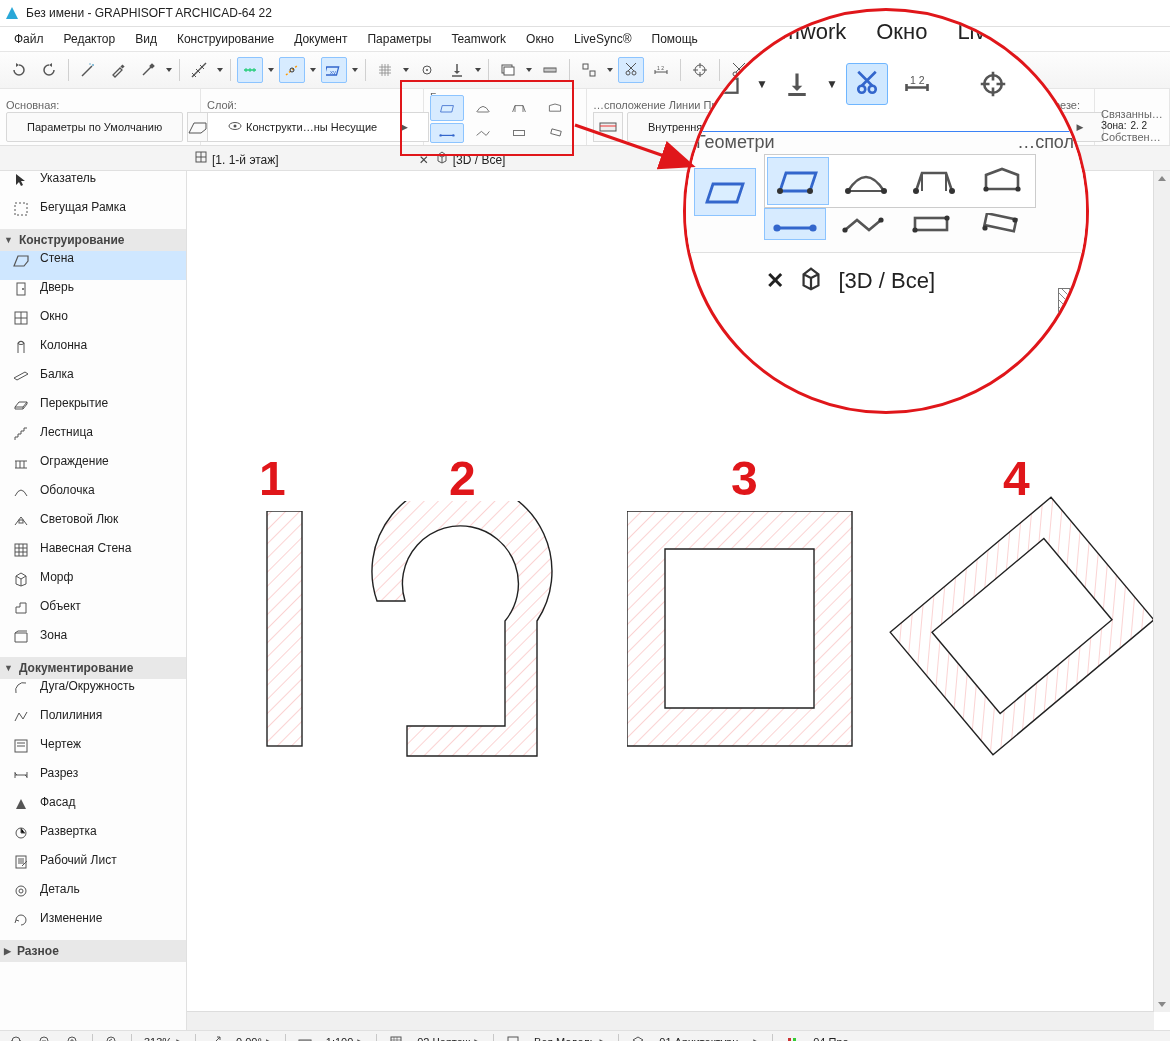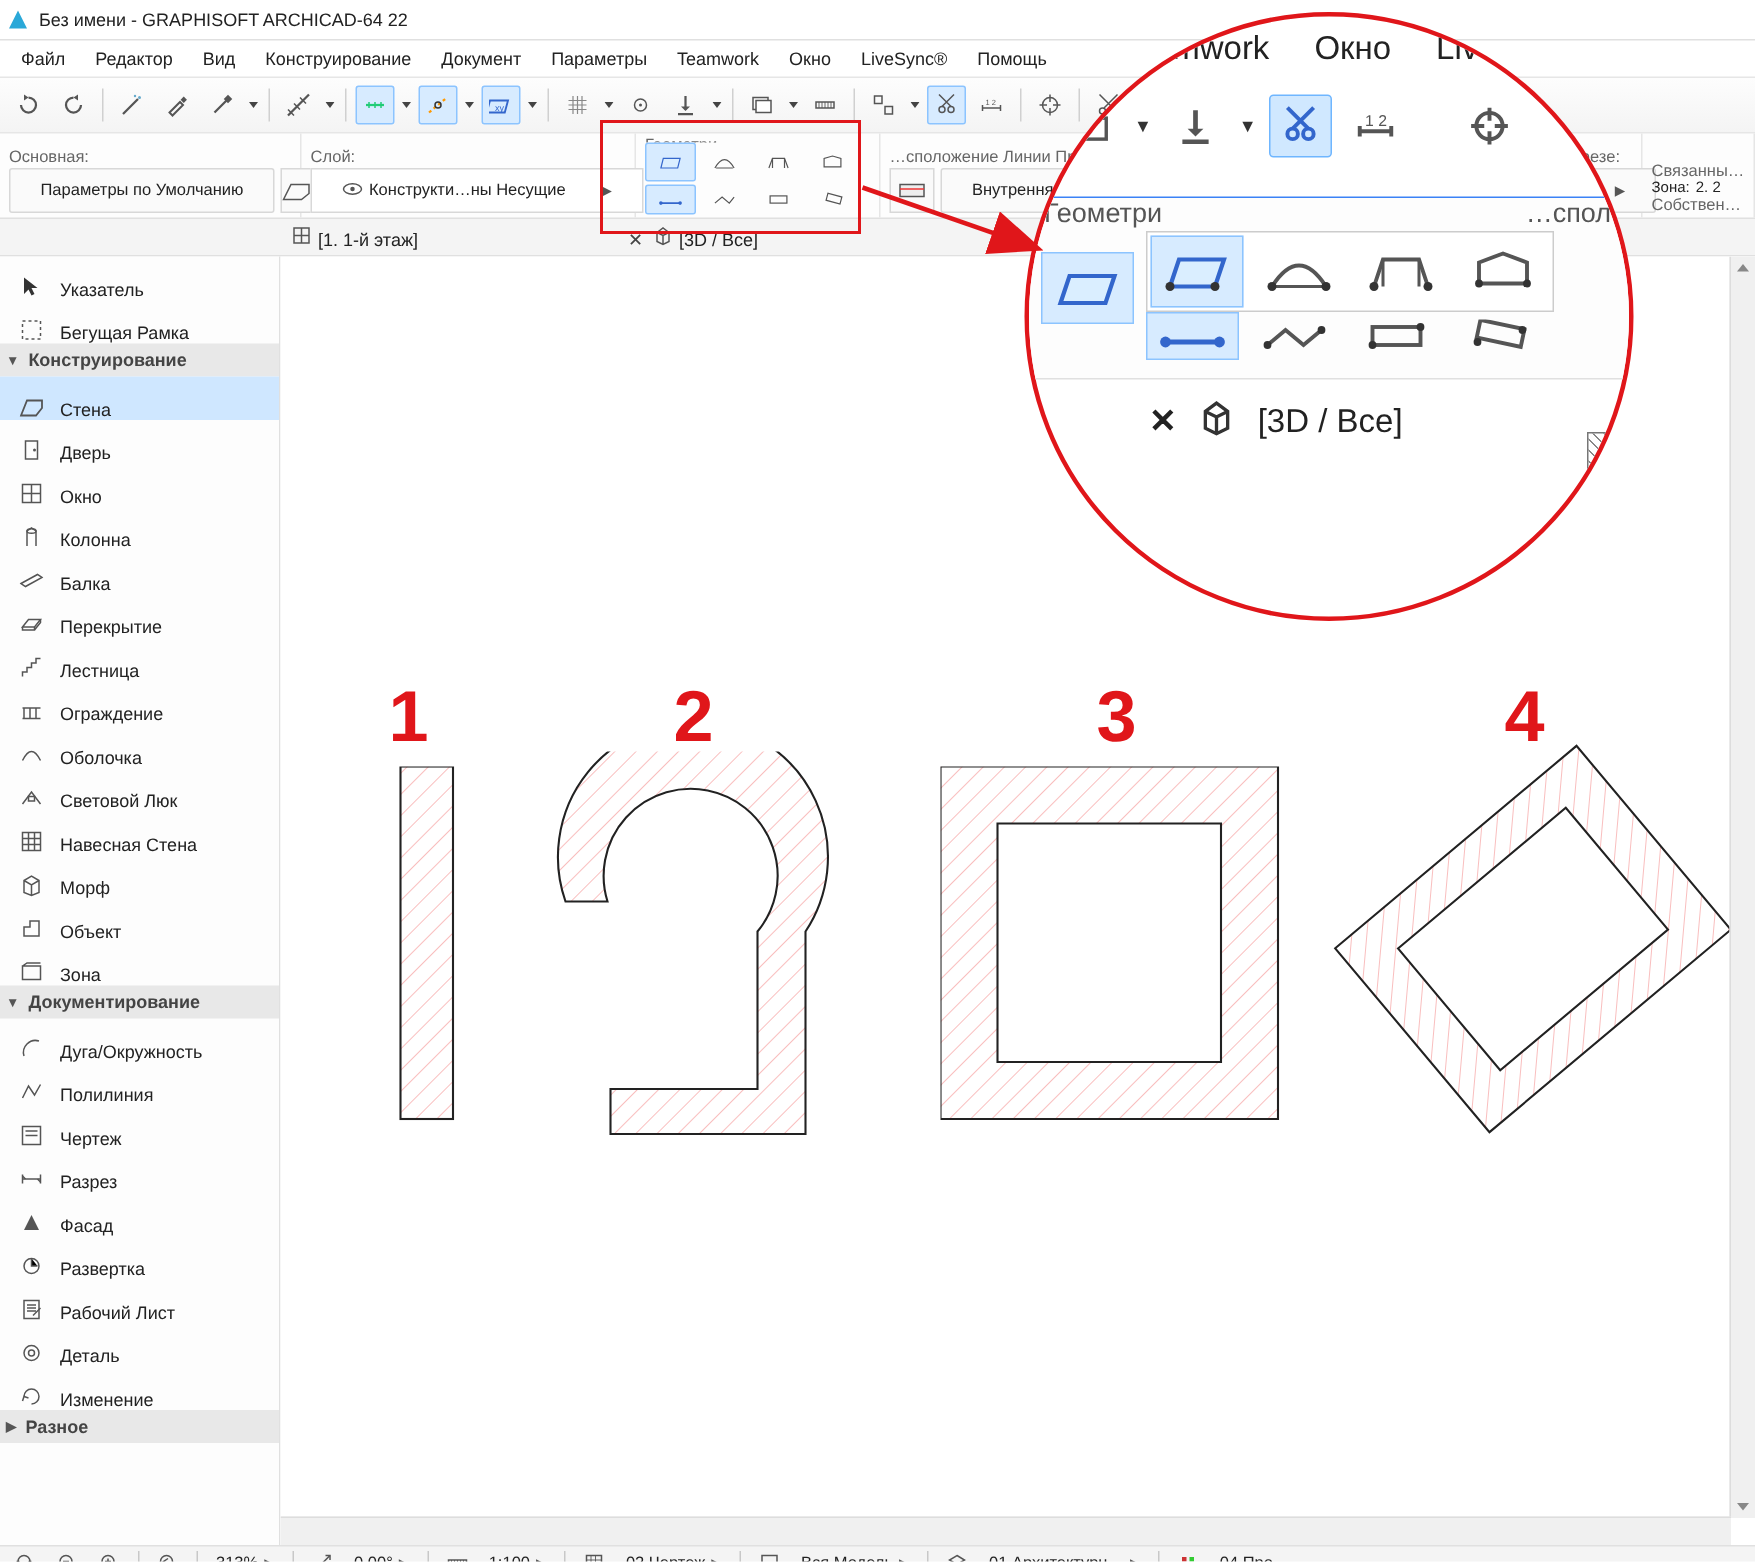--- a/index.html
+++ b/index.html
@@ -175,21 +175,21 @@
   
   .toolbox {
     width: 186px;
     background: #fdfdfd;
     border-right: 1px solid #e0e0e0;
     overflow: hidden;
     display: flex;
     flex-direction: column;
   }
   .toolbox .row {
-    display: flex; align-items: flex-end;
+    display: flex; align-items: flex-start;
     height: 29px;
     padding-left: 12px;
     gap: 10px;
     font-size: 12px;
   }
   .toolbox .row.selected {
     background: #cfe7ff;
   }
   .toolbox .group-header {
     display: flex; align-items: center;

